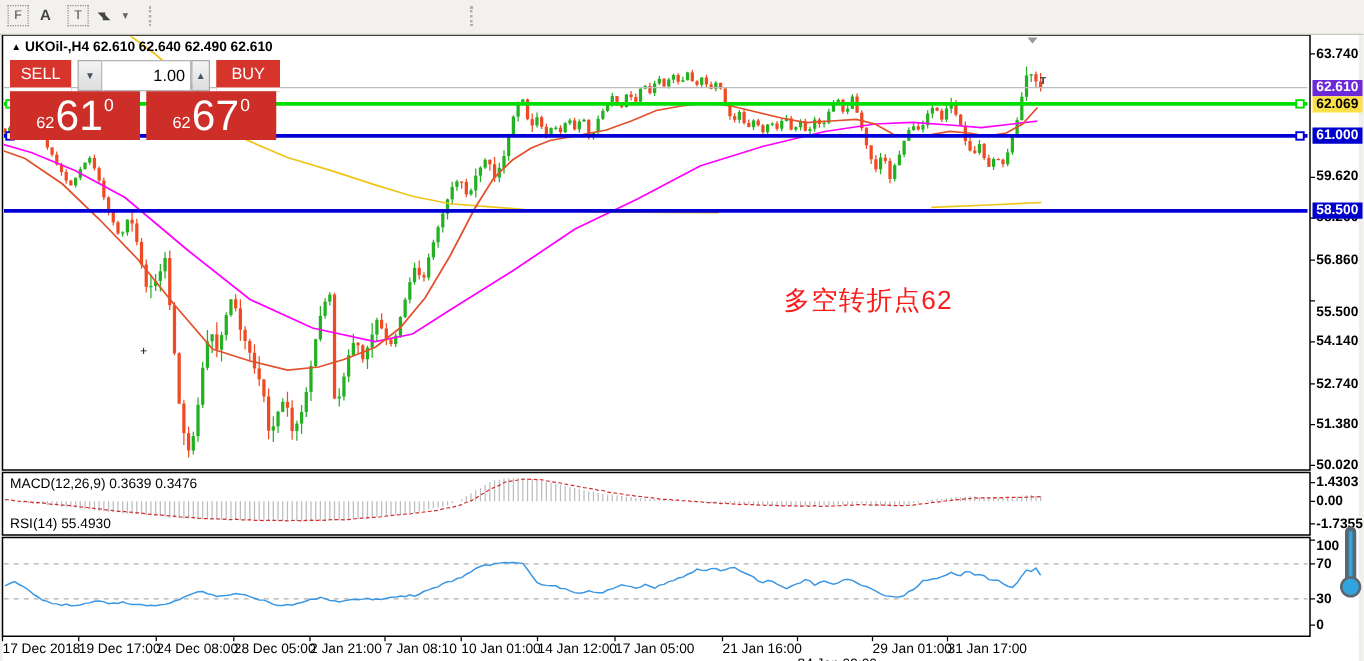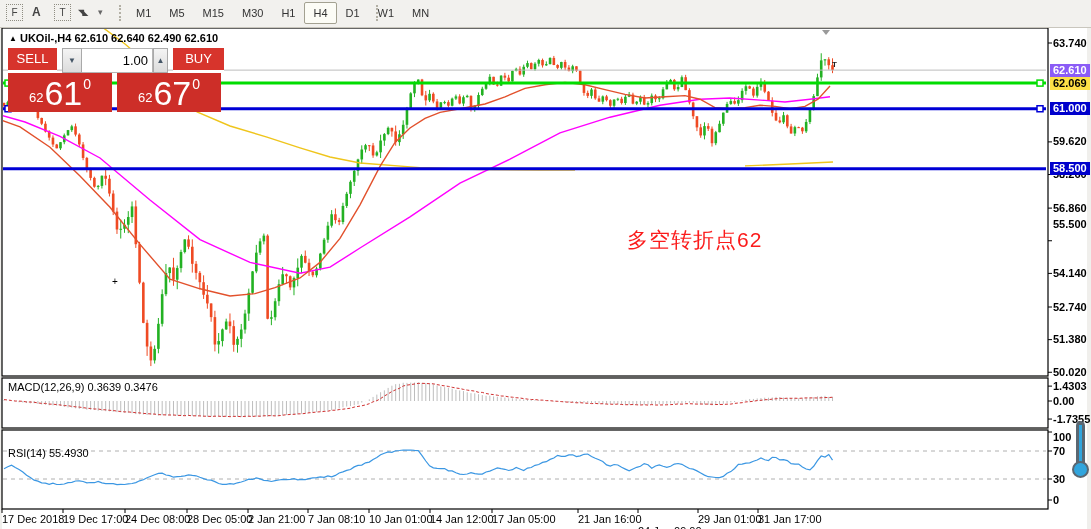--- a/index.html
+++ b/index.html
@@ -13,26 +13,26 @@
   .boxed{border:1px dotted #8f8d82;width:15px;height:15px;line-height:15px;font-size:10px;}
   .groove{position:absolute;top:5px;height:16px;border-left:2px dotted #b3b0a5;}
   .tf-btn{position:relative;padding:3px 8px;font-size:11px;color:#333;height:14px;line-height:14px;
           border:1px solid transparent;border-radius:2px;cursor:default;}
   .tf-btn.active{background:#fcfcf6;border-color:#a3a191;}
   #tf-group{position:absolute;left:127px;top:2px;display:flex;}
   
   #title{position:absolute;left:9px;top:32px;z-index:3;font-size:11px;font-weight:700;color:#000;}
   #title .tri{font-size:8px;vertical-align:1px;}
   #macd-label,#rsi-label{position:absolute;left:8px;z-index:3;font-size:11px;color:#000;}
-  #macd-label{top:381px;} #rsi-label{top:447px;text-align:right;}
+  #macd-label{top:381px;} #rsi-label{top:413px;text-align:right;}
   .pa{position:absolute;height:13px;line-height:13px;font-size:11px;font-weight:600;
       white-space:nowrap;z-index:2;}
   .pa.plain{left:1053px;color:#000;z-index:2;}
   .pa.badge{left:1050px;padding:0 3px;z-index:3;}
-  .pa.black{background:#8b5cf6;color:#fff;}
+  .pa.black{background:#6d28d9;color:#fff;}
   .pa.green{background:#fde047;color:#000;}
   .pa.blue{background:#0000cc;color:#fff;}
   .ind-lab{position:absolute;left:1053px;height:12px;line-height:12px;font-size:11px;
            font-weight:600;color:#000;z-index:2;}
   .date-label{position:absolute;top:513px;font-size:11px;color:#000;white-space:nowrap;z-index:2;}
   #annotation{position:absolute;z-index:3;font-size:21px;letter-spacing:1px;}
   
   #trade-panel{position:absolute;left:8px;top:48px;width:217px;z-index:5;}
   .tp-row1{display:flex;height:25px;}
   .redbtn{background:#d7342c;color:#fff;font-size:13px;text-align:center;line-height:22px;
@@ -803,31 +803,20 @@
 
 <div id="toolbar">
   <div id="tb-icons">
       <div class="tb-icon boxed" style="left: 6px;">F</div>
       <div class="tb-icon" style="left: 32px; font-weight: 700;">A</div>
       <div class="tb-icon boxed" style="left: 54px;">T</div>
       <div class="tb-icon" style="left: 78px; font-size: 8px; letter-spacing: -2px;">◥◣</div>
       <div class="tb-icon" style="left: 98px; font-size: 9px; color: rgb(102, 102, 102);">▾</div>
     </div>
   <div class="groove" style="left:119px"></div>
-  <div id="tf-group">
-      <div class="tf-btn">M1</div>
-      <div class="tf-btn">M5</div>
-      <div class="tf-btn">M15</div>
-      <div class="tf-btn">M30</div>
-      <div class="tf-btn">H1</div>
-      <div class="tf-btn active">H4</div>
-      <div class="tf-btn">D1</div>
-      <div class="tf-btn">W1</div>
-      <div class="tf-btn">MN</div>
-    </div>
   <div class="groove" style="left:376px"></div>
 </div>
 
 <div id="title">
   <span class="tri">▲</span>
   <span>UKOil-,H4</span>
   <span>62.610 62.640 62.490 62.610</span>
 </div>
 
 <div id="trade-panel">
@@ -860,21 +849,21 @@
 
 <div id="price-axis">
     <div class="pa plain" style="top: 36.5px;">63.740</div>
     <div class="pa badge black" style="top: 63.62px;">62.610</div>
     <div class="pa badge green" style="top: 76.604px;">62.069</div>
     <div class="pa badge blue" style="top: 102.26px;">61.000</div>
     <div class="pa plain" style="top: 135.38px;">59.620</div>
     <div class="pa plain" style="top: 168.02px;">58.260</div>
     <div class="pa badge blue" style="top: 162.26px;">58.500</div>
     <div class="pa plain" style="top: 201.62px;">56.860</div>
-    <div class="pa plain" style="top: 218px;">55.500</div>
+    <div class="pa plain" style="top: 244px;">55.500</div>
     <div class="pa plain" style="top: 266.9px;">54.140</div>
     <div class="pa plain" style="top: 300.5px;">52.740</div>
     <div class="pa plain" style="top: 333.14px;">51.380</div>
     <div class="pa plain" style="top: 365.78px;">50.020</div>
   </div>
 <div id="macd-axis">
     <div class="ind-lab" style="top: 380.125px;">1.4303</div>
     <div class="ind-lab" style="top: 395px;">0.00</div>
     <div class="ind-lab" style="top: 413.049px;">-1.7355</div>
   </div>

